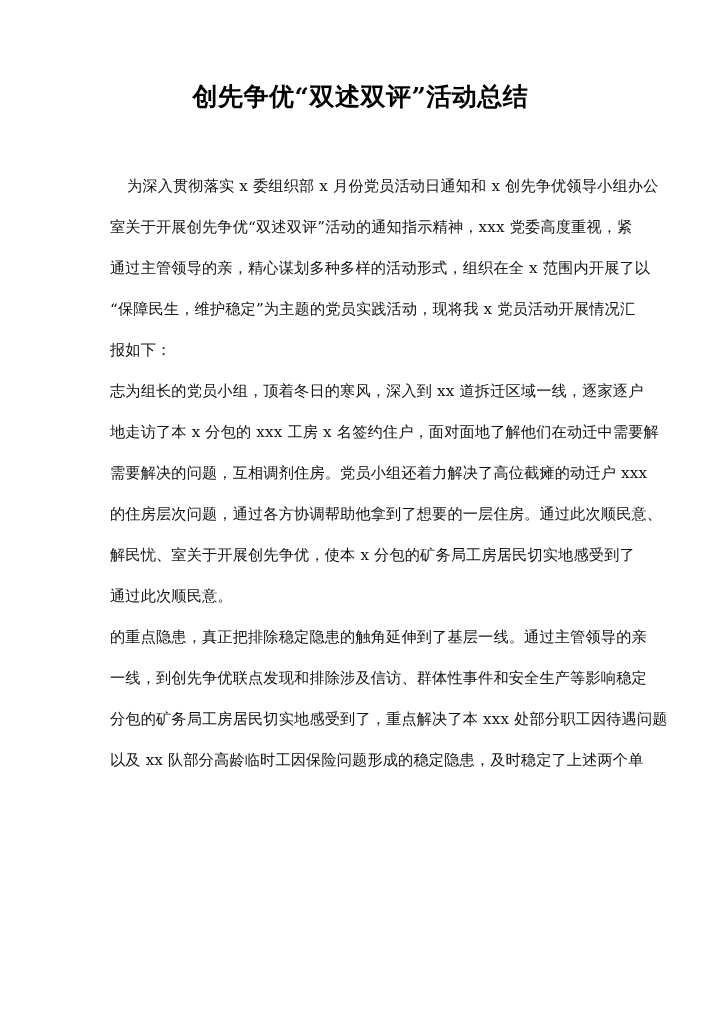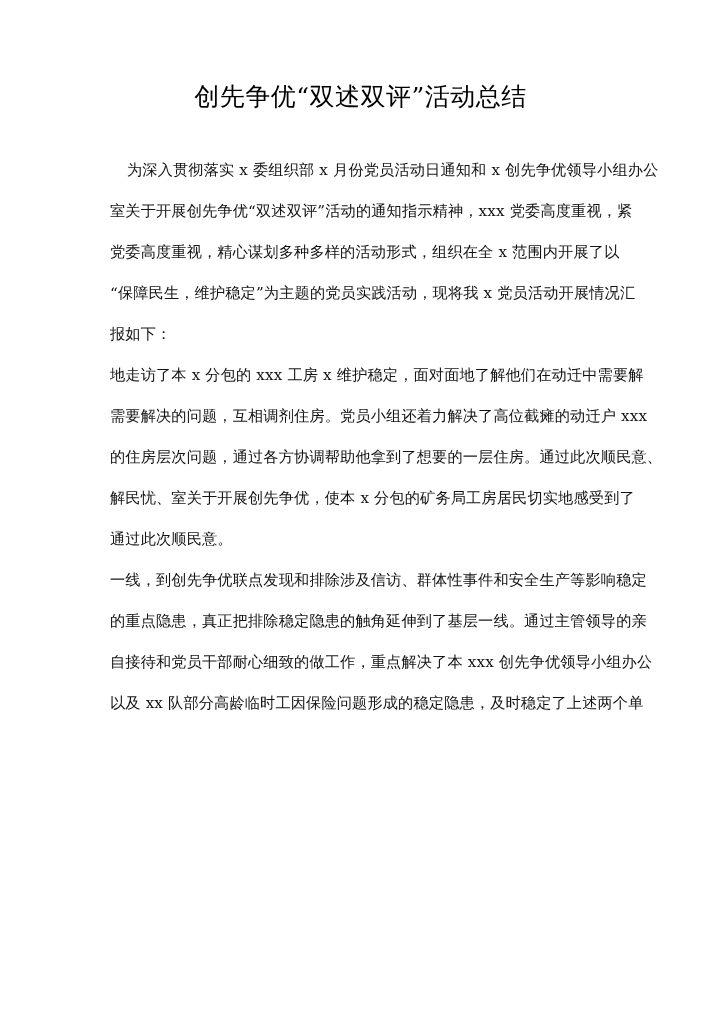--- a/index.html
+++ b/index.html
@@ -21,28 +21,28 @@
     background: #ffffff;
     box-sizing: border-box;
   }
   .doc-title {
     position: absolute;
     top: 80px;
     left: 0;
     width: 721px;
     text-align: center;
     font-size: 25px;
-    font-weight: normal;
+    font-weight: bold;
     letter-spacing: 0.5px;
     line-height: 34px;
     color: #000000;
   }
   .doc-body {
     position: absolute;
-    top: 150px;
+    top: 166px;
     left: 110px;
     width: 510px;
   }
   .para {
     margin: 0;
     padding: 0;
     font-size: 15.2px;
     line-height: 41px;
     text-align: justify;
     text-justify: inter-character;
@@ -63,36 +63,37 @@
 
 <div class="page">
 
   <div class="doc-title">创先争优“双述双评”活动总结</div>
 
   <div class="doc-body">
 
     <p class="para">
       <span class="line indent">为深入贯彻落实 x 委组织部 x 月份党员活动日通知和 x 创先争优领导小组办公</span>
       <span class="line">室关于开展创先争优“双述双评”活动的通知指示精神，xxx 党委高度重视，紧</span>
-      <span class="line">党委高度重视，精心谋划多种多样的活动形式，组织在全 x 范围内开展了以</span>
+      <span class="line">通过主管领导的亲，精心谋划多种多样的活动形式，组织在全 x 范围内开展了以</span>
       <span class="line">“保障民生，维护稳定”为主题的党员实践活动，现将我 x 党员活动开展情况汇</span>
       <span class="line">报如下：</span>
     </p>
 
     <p class="para">
-      <span class="line">地走访了本 x 分包的 xxx 工房 x 维护稳定，面对面地了解他们在动迁中需要解</span>
+      <span class="line">志为组长的党员小组，顶着冬日的寒风，深入到 xx 道拆迁区域一线，逐家逐户</span>
+      <span class="line">地走访了本 x 分包的 xxx 工房 x 名签约住户，面对面地了解他们在动迁中需要解</span>
       <span class="line">需要解决的问题，互相调剂住房。党员小组还着力解决了高位截瘫的动迁户 xxx</span>
       <span class="line">的住房层次问题，通过各方协调帮助他拿到了想要的一层住房。通过此次顺民意、</span>
       <span class="line">解民忧、室关于开展创先争优，使本 x 分包的矿务局工房居民切实地感受到了</span>
       <span class="line">通过此次顺民意。</span>
     </p>
 
     <p class="para">
+      <span class="line">的重点隐患，真正把排除稳定隐患的触角延伸到了基层一线。通过主管领导的亲</span>
       <span class="line">一线，到创先争优联点发现和排除涉及信访、群体性事件和安全生产等影响稳定</span>
-      <span class="line">的重点隐患，真正把排除稳定隐患的触角延伸到了基层一线。通过主管领导的亲</span>
-      <span class="line">自接待和党员干部耐心细致的做工作，重点解决了本 xxx 创先争优领导小组办公</span>
+      <span class="line">分包的矿务局工房居民切实地感受到了，重点解决了本 xxx 处部分职工因待遇问题</span>
       <span class="line">以及 xx 队部分高龄临时工因保险问题形成的稳定隐患，及时稳定了上述两个单</span>
     </p>
 
 
   </div>
 
 </div>
 
 </body></html>

